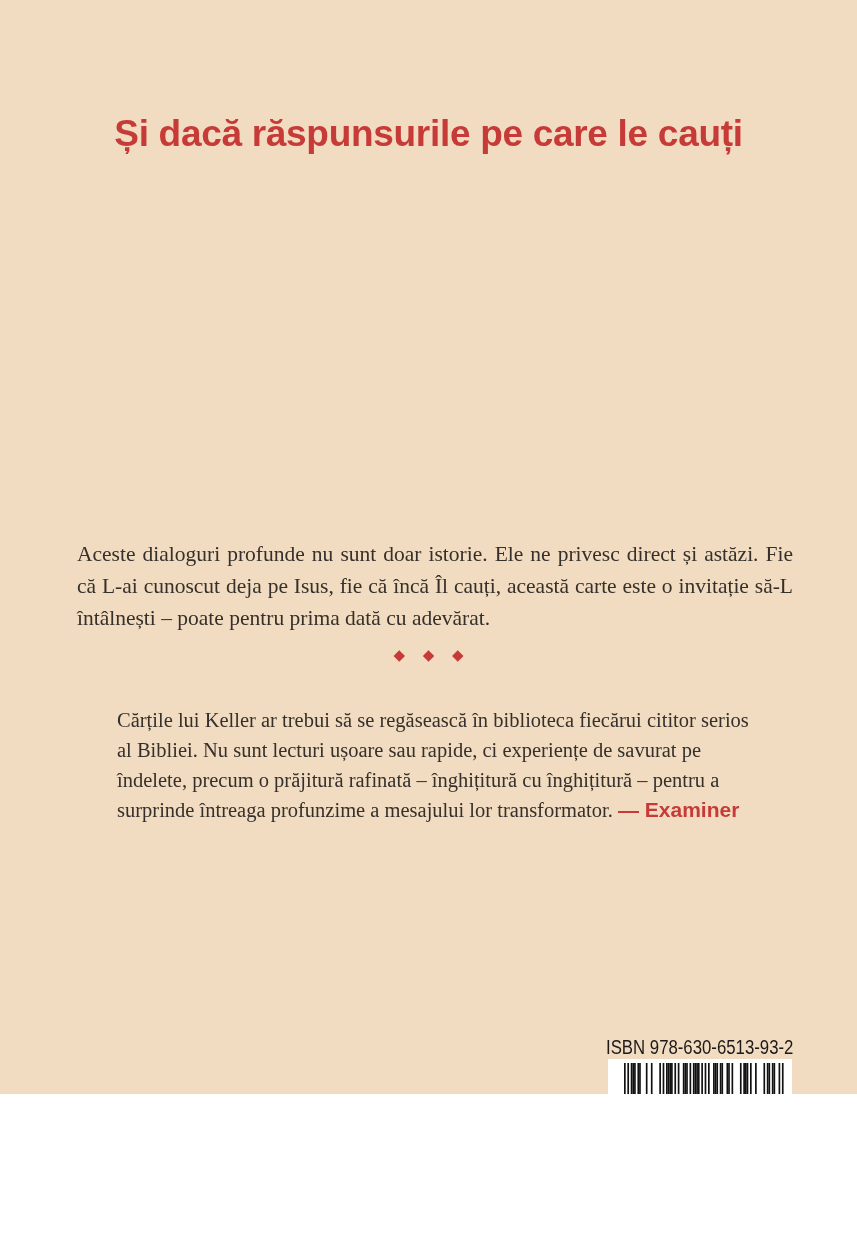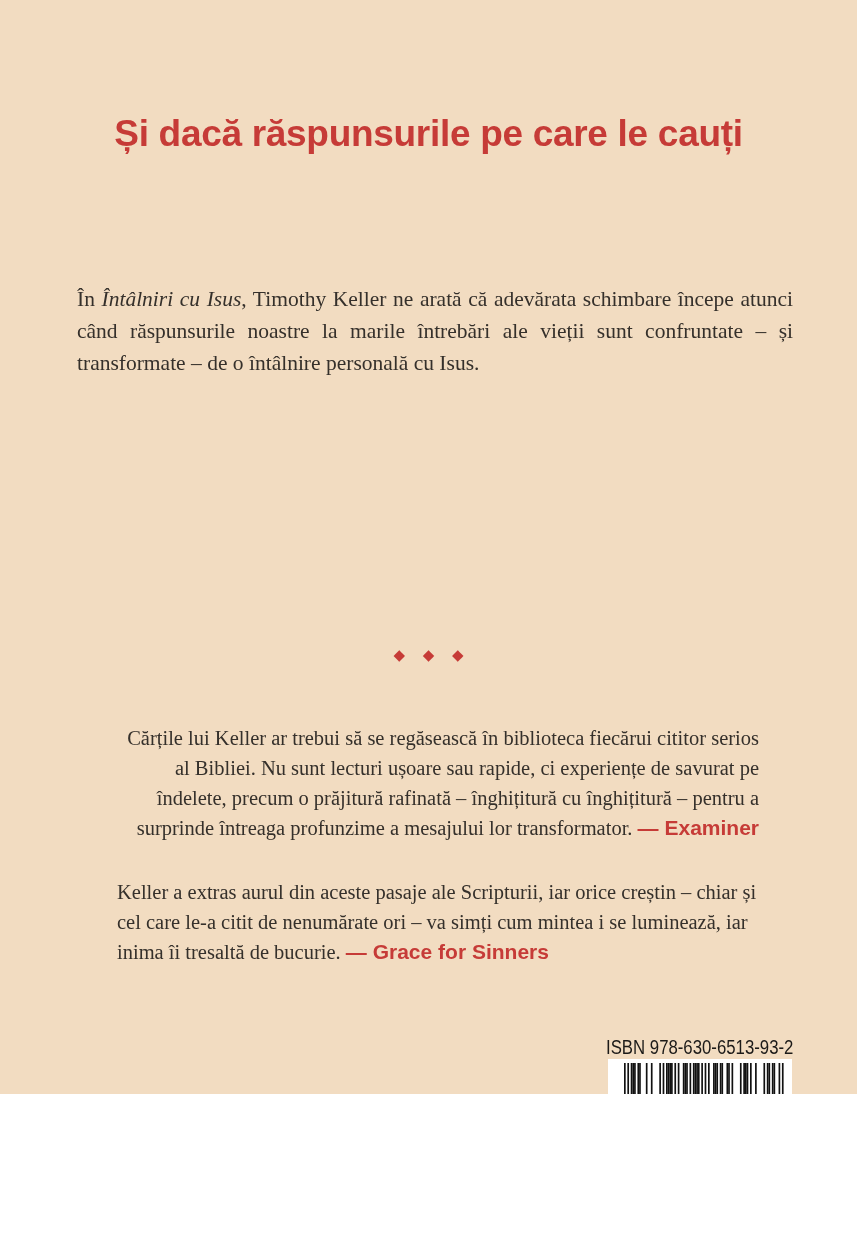--- a/index.html
+++ b/index.html
@@ -45,21 +45,21 @@
     font-size:15px;line-height:26px;
     letter-spacing:7px;
     text-indent:7px; 
   }
   
   .quote{
     position:absolute;left:117px;width:642px;
     font-size:20.5px;line-height:30px;
     text-align:left;
   }
-  .q1{top:702px;text-align:right;}
+  .q1{top:684px;}
   .q2{top:856px;}
   .attribution{
     font-family:"Liberation Sans",sans-serif;
     font-weight:700;
     font-size:21px;
     color:var(--accent);
     white-space:nowrap;
   }
   
   .logo{
@@ -85,29 +85,28 @@
 </style>
 </head>
 <body>
 
 <div class="page">
 
   <h1 class="headline">
     <span>Și dacă răspunsurile pe care le cauți</span>
   </h1>
 
-  <p class="para p1"><span>În </span><i>Întâlniri cu Isus</i><span>, Timothy Keller ne arată că adevărata schimbare începe atunci când răspunsurile noastre la marile întrebări ale vieții sunt confruntate – și transformate – de o întâlnire personală cu Isus.</span></p>
 
 
+  <p class="para p3">Aceste dialoguri profunde nu sunt doar istorie. Ele ne privesc direct și astăzi. Fie că L-ai cunoscut deja pe Isus, fie că încă Îl cauți, această carte este o invitație să-L întâlnești – poate pentru prima dată cu adevărat.</p>
 
   <div class="ornament">◆ ◆ ◆</div>
 
   <p class="quote q1"><span>Cărțile lui Keller ar trebui să se regăsească în biblioteca fiecărui cititor serios al Bibliei. Nu sunt lecturi ușoare sau rapide, ci experiențe de savurat pe îndelete, precum o prăjitură rafinată – înghițitură cu înghițitură – pentru a surprinde întreaga profunzime a mesajului lor transformator. </span><span class="attribution">— Examiner</span></p>
 
-  <p class="quote q2"><span>Keller a extras aurul din aceste pasaje ale Scripturii, iar orice creștin – chiar și cel care le-a citit de nenumărate ori – va simți cum mintea i se luminează, iar inima îi tresaltă de bucurie. </span><span class="attribution">— Grace for Sinners</span></p>
 
 
   <div class="isbn-label">ISBN 978-630-6513-93-2</div>
 
   <div class="barcode-box">
     <svg viewBox="0 0 184 73">
       <g id="bars" fill="#111111">
           <rect x="16.00" y="4" width="1.68" height="52"></rect>
           <rect x="19.36" y="4" width="1.68" height="52"></rect>
           <rect x="22.72" y="4" width="1.68" height="41"></rect>

